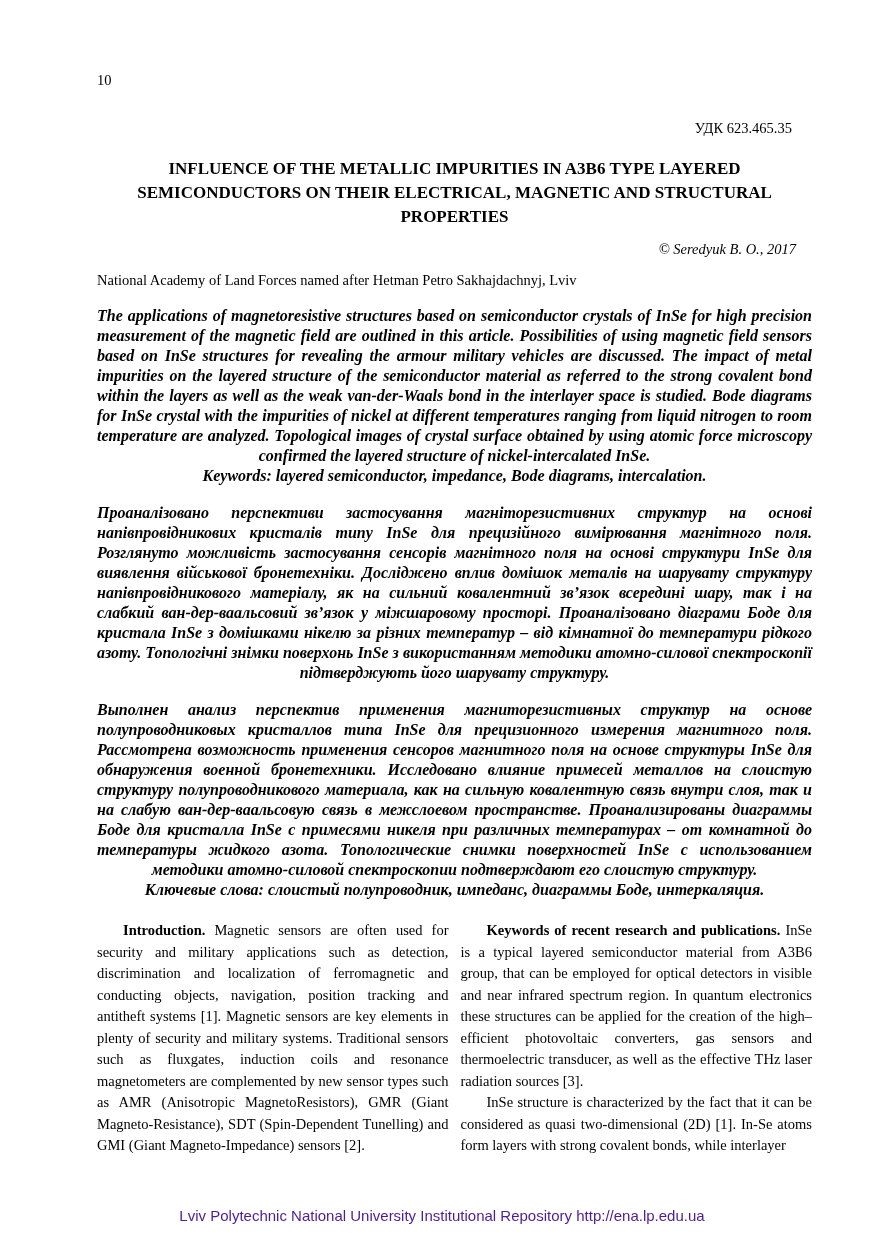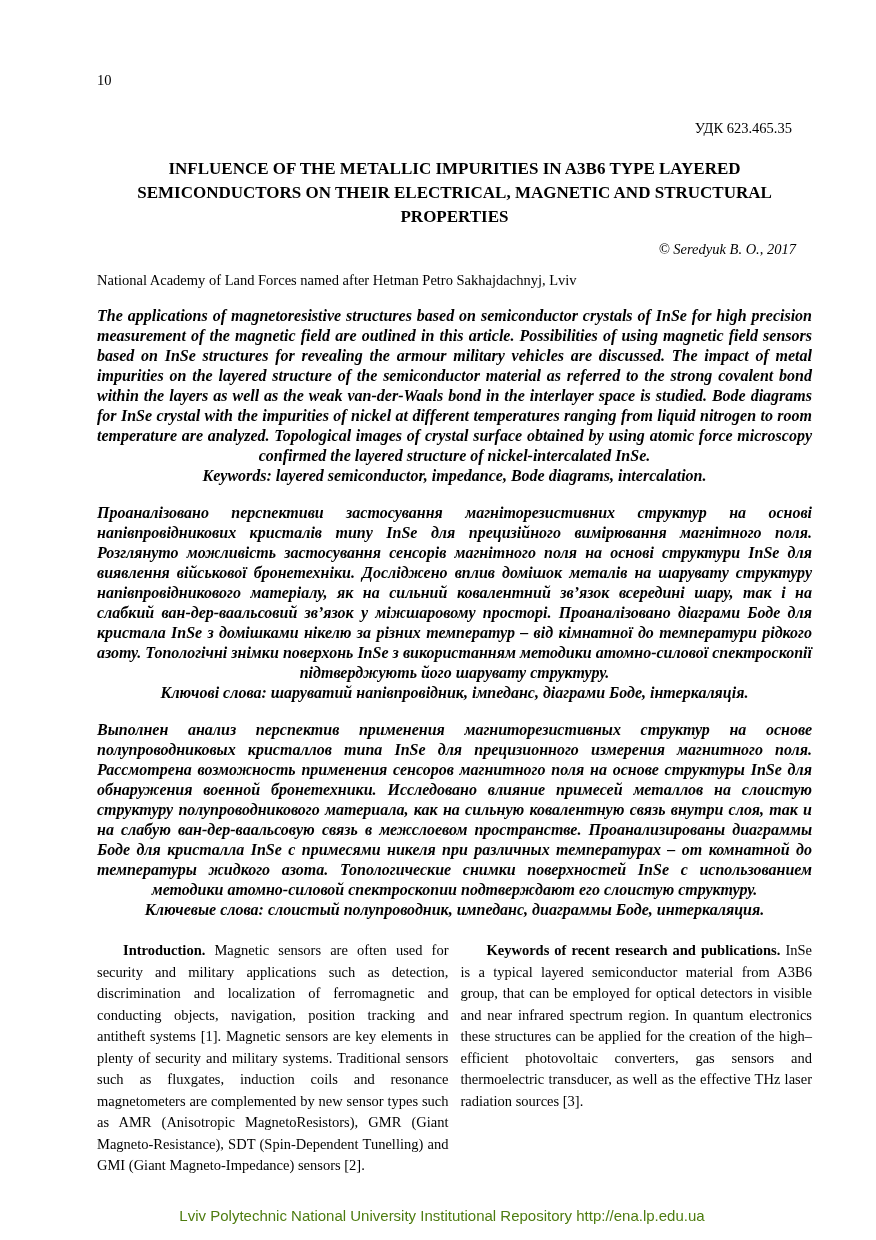--- a/index.html
+++ b/index.html
@@ -102,21 +102,21 @@
   }
   
   .repository-footer {
     position: absolute;
     left: 0;
     bottom: 16px;
     width: 100%;
     text-align: center;
     font-family: "Liberation Sans", sans-serif;
     font-size: 15px;
-    color: #4d7c0f;
+    color: #4c1d95;
     padding-left: 8px;
   }
 </style>
 </head>
 <body>
 
 <div class="page">
 
   <div class="running-header">
     <span class="page-number">10</span>
@@ -130,21 +130,20 @@
 
   <div class="affiliation">National Academy of Land Forces named after Hetman Petro Sakhajdachnyj, Lviv</div>
 
   <div class="abstract-block">
     <p class="abstract-text">The applications of magnetoresistive structures based on semiconductor crystals of InSe for high precision measurement of the magnetic field are outlined in this article. Possibilities of using magnetic field sensors based on InSe structures for revealing the armour military vehicles are discussed. The impact of metal impurities on the layered structure of the semiconductor material as referred to the strong covalent bond within the layers as well as the weak van-der-Waals bond in the interlayer space is studied. Bode diagrams for InSe crystal with the impurities of nickel at different temperatures ranging from liquid nitrogen to room temperature are analyzed. Topological images of crystal surface obtained by using atomic force microscopy confirmed the layered structure of nickel-intercalated InSe.</p>
     <p class="keywords-line">Keywords: layered semiconductor, impedance, Bode diagrams, intercalation.</p>
   </div>
 
   <div class="abstract-block">
     <p class="abstract-text">Проаналізовано перспективи застосування магніторезистивних структур на основі напівпровідникових кристалів типу InSe для прецизійного вимірювання магнітного поля. Розглянуто можливість застосування сенсорів магнітного поля на основі структури InSe для виявлення військової бронетехніки. Досліджено вплив домішок металів на шарувату структуру напівпровідникового матеріалу, як на сильний ковалентний зв’язок всередині шару, так і на слабкий ван-дер-ваальсовий зв’язок у міжшаровому просторі. Проаналізовано діаграми Боде для кристала InSe з домішками нікелю за різних температур – від кімнатної до температури рідкого азоту. Топологічні знімки поверхонь InSe з використанням методики атомно-силової спектроскопії підтверджують його шарувату структуру.</p>
-    <p class="keywords-line">Ключові слова: шаруватий напівпровідник, імпеданс, діаграми Боде, інтеркаляція.</p>
   </div>
 
   <div class="abstract-block">
     <p class="abstract-text">Выполнен анализ перспектив применения магниторезистивных структур на основе полупроводниковых кристаллов типа InSe для прецизионного измерения магнитного поля. Рассмотрена возможность применения сенсоров магнитного поля на основе структуры InSe для обнаружения военной бронетехники. Исследовано влияние примесей металлов на слоистую структуру полупроводникового материала, как на сильную ковалентную связь внутри слоя, так и на слабую ван-дер-ваальсовую связь в межслоевом пространстве. Проанализированы диаграммы Боде для кристалла InSe с примесями никеля при различных температурах – от комнатной до температуры жидкого азота. Топологические снимки поверхностей InSe с использованием методики атомно-силовой спектроскопии подтверждают его слоистую структуру.</p>
     <p class="keywords-line">Ключевые слова: слоистый полупроводник, импеданс, диаграммы Боде, интеркаляция.</p>
   </div>
 
   <div class="columns">
 
     <div class="column">
@@ -152,19 +151,22 @@
         <span class="section-heading">Introduction.</span>
         <span>Magnetic sensors are often used for security and military applications such as detection, discrimination and localization of ferromagnetic and conducting objects, navigation, position tracking and antitheft systems [1]. Magnetic sensors are key elements in plenty of security and military systems. Traditional sensors such as fluxgates, induction coils and resonance magnetometers are complemented by new sensor types such as AMR (Anisotropic MagnetoResistors), GMR (Giant Magneto-Resistance), SDT (Spin-Dependent Tunelling) and GMI (Giant Magneto-Impedance) sensors [2].</span>
       </p>
     </div>
 
     <div class="column">
       <p>
         <span class="section-heading">Keywords of recent research and publications.</span>
         <span>InSe is a typical layered semiconductor material from A3B6 group, that can be employed for optical detectors in visible and near infrared spectrum region. In quantum electronics these structures can be applied for the creation of the high–efficient photovoltaic converters, gas sensors and thermoelectric transducer, as well as the effective THz laser radiation sources [3].</span>
       </p>
+      <p>
+        <span>InSe structure is characterized by the fact that it can be considered as quasi two-dimensional (2D) [1]. In-Se atoms form layers with strong covalent bonds, while interlayer</span>
+      </p>
     </div>
 
   </div>
 
 </div>
 
 <div class="repository-footer">Lviv Polytechnic National University Institutional Repository http://ena.lp.edu.ua</div>
 
 </body></html>

